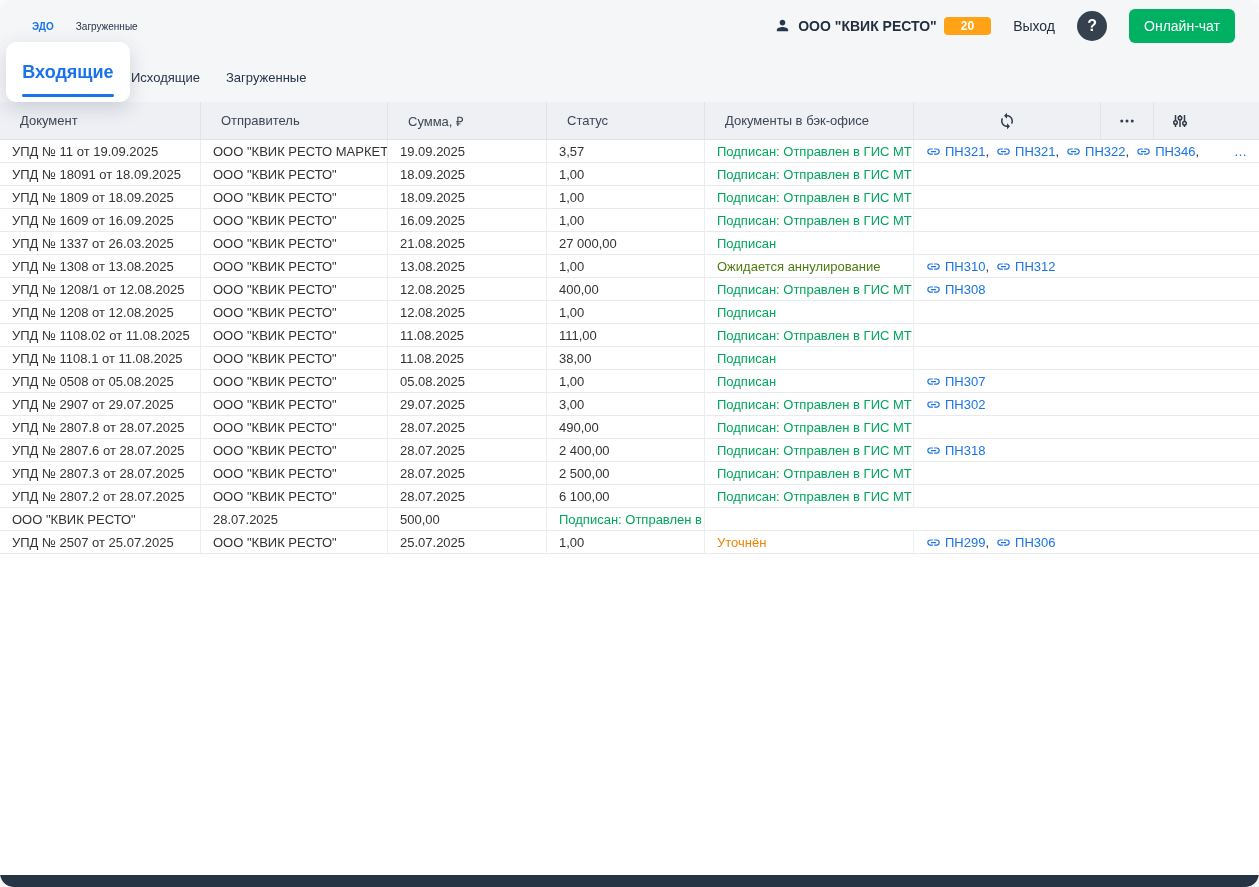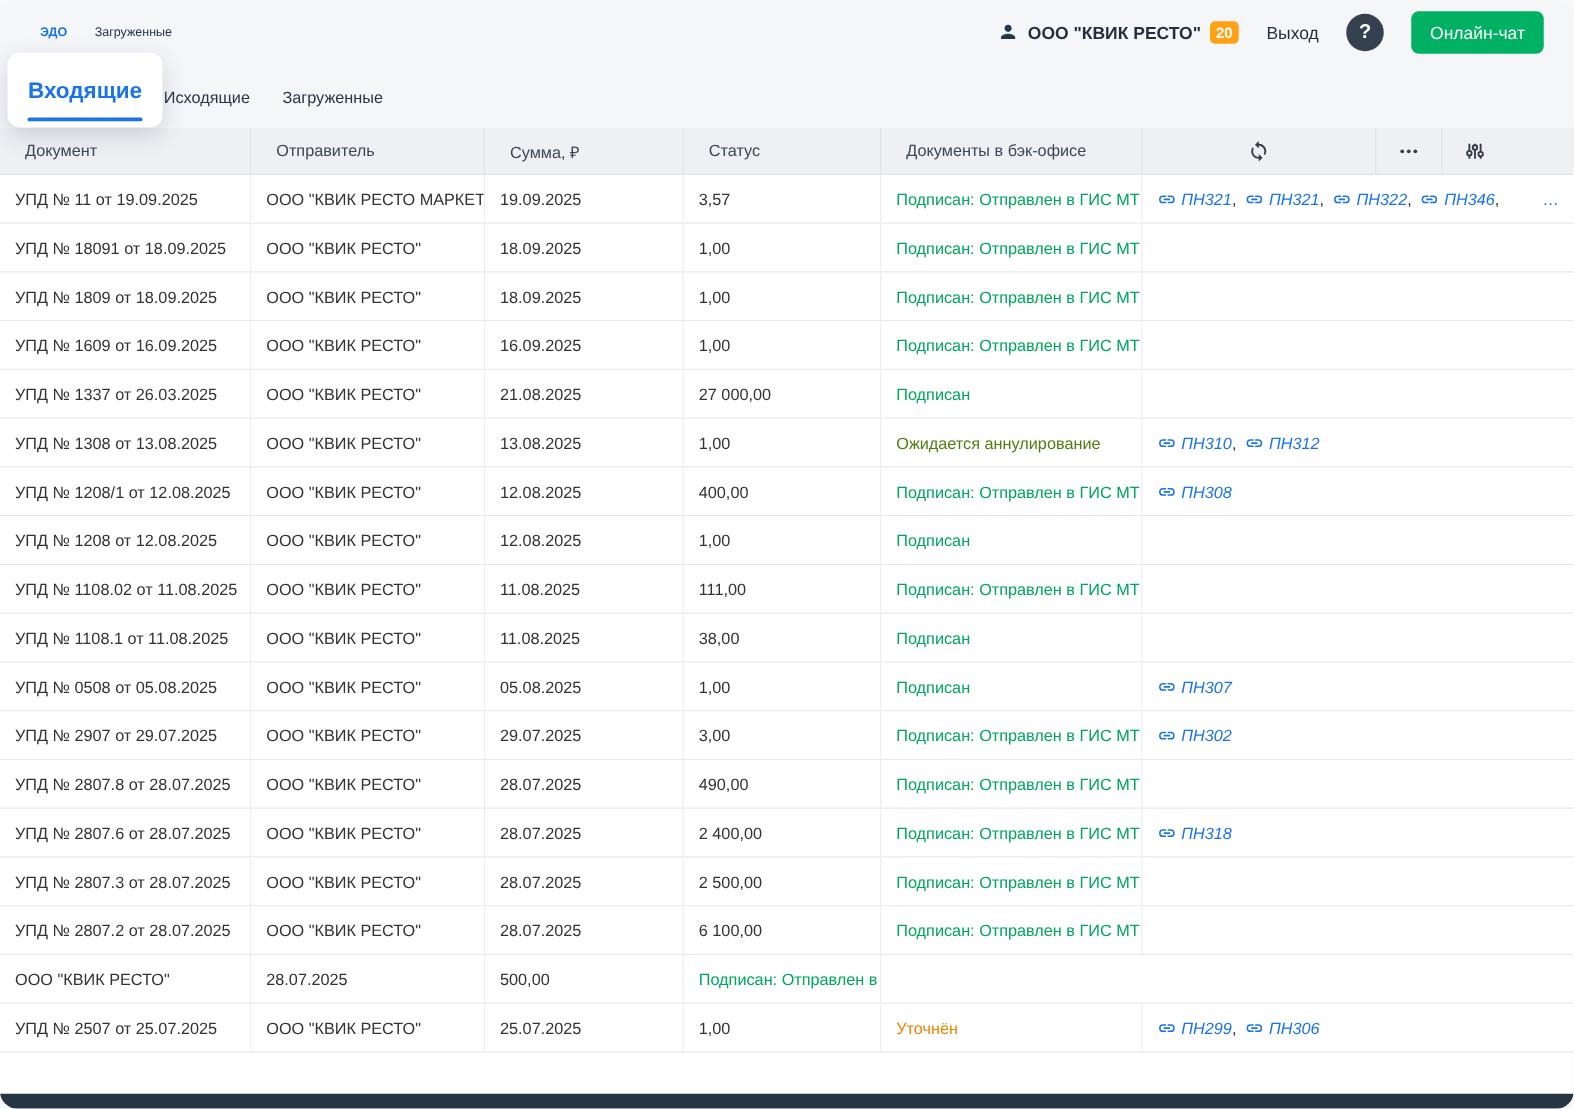--- a/index.html
+++ b/index.html
@@ -9,47 +9,47 @@
 
   
   .topbar { height:52px; background:#f5f6f8; display:flex; align-items:center; justify-content:space-between; padding:0 24px 0 32px; }
   .topnav { display:flex; align-items:center; gap:22px; }
   .navlink { font-size:10px; color:#27354a; cursor:pointer; text-decoration:none; }
   .navlink.active { color:#1a73e8; font-weight:700; }
   .top-right { display:flex; align-items:center; gap:22px; }
   .org { display:flex; align-items:center; gap:7px; cursor:pointer; }
   .org-name { font-size:14px; font-weight:700; color:#232f3e; }
   .person-ic { width:17px; height:17px; fill:#27354a; }
-  .badge { background:#ffa216; color:#fff; font-size:12px; font-weight:700; padding:2px 5px; border-radius:4px; line-height:1.2;text-align:center; }
+  .badge { background:#ffa216; color:#fff; font-size:12px; font-weight:700; padding:2px 17px; border-radius:4px; line-height:1.2;text-align:center; }
   .logout { font-size:14px; color:#232f3e; cursor:pointer; text-decoration:none; }
   .help { width:30px; height:30px; border-radius:50%; background:#36414f; color:#fff; display:flex; align-items:center; justify-content:center; font-size:16px; font-weight:700; cursor:pointer; }
   .chat-btn { background:#00b163; color:#fff; border:none; border-radius:6px; padding:9px 15px; font-size:14px; cursor:pointer; font-family:inherit; }
 
   
   .tabsrow { position:relative; height:50px; background:#f5f6f8; display:flex; align-items:center; padding-left:131px; gap:26px; }
   .tab { font-size:13px; color:#27354a; cursor:pointer; text-decoration:none; }
   .active-card { position:absolute; left:6px; top:-10px; width:124px; height:60px; background:#fff; border-radius:10px; box-shadow:0 6px 20px rgba(40,50,70,.18); display:flex; align-items:center; justify-content:center; z-index:5; cursor:pointer; }
   .active-card .tab-label { color:#1a73e8; font-weight:700; font-size:18px; }
   .active-card .underline { position:absolute; left:16px; right:16px; bottom:5px; height:3px; background:#1a73e8; border-radius:2px; }
 
   
   .thead { display:grid; grid-template-columns:200px 187px 159px 158px 209px 187px 53px 53px 53px; height:38px; background:#eef0f4; border-bottom:1px solid #dfe3e8; font-size:13px; color:#3c4654; }
   .th { padding:0 20px; border-left:1px solid #e0e3e8; height:100%; display:flex; align-items:center; white-space:nowrap; overflow:hidden; cursor:pointer; }
   .th:first-child { border-left:none; }
   .icon-btn { display:flex; align-items:center; justify-content:center; border-left:1px solid #e0e3e8; height:100%; cursor:pointer; }
   .icon-btn svg { width:18px; height:18px; fill:#333c4a; }
 
   .tbody { background:#fff; }
-  .tr { display:grid; grid-template-columns:200px 187px 159px 158px 209px 1fr; height:39px; border-bottom:1px solid #e8eaee; font-size:13px; color:#333; cursor:pointer; }
+  .tr { display:grid; grid-template-columns:200px 187px 159px 158px 209px 1fr; height:23px; border-bottom:1px solid #e8eaee; font-size:13px; color:#333; cursor:pointer; }
   .td { padding:0 12px; border-left:1px solid #eceef2; height:100%; display:flex; align-items:center; white-space:nowrap; overflow:hidden; }
   .td:first-child { border-left:none; }
   .st-green { color:#00a65d; }
   .st-red { color:#4d7c0f; }
   .st-orange { color:#f08300; }
-  .doclink { color:#1a73e8; display:inline-flex; align-items:center; gap:4px; text-decoration:none; cursor:pointer;font-style:italic; }
+  .doclink { color:#1a73e8; display:inline-flex; align-items:center; gap:4px; text-decoration:none; cursor:pointer; }
   .link-svg { width:15px; height:15px; fill:#1a73e8; flex:none; }
   .sep { color:#333; margin-right:7px; }
   .more-ellipsis { margin-left:auto; color:#1a73e8; padding-left:8px; }
 
   .bottombar { position:absolute; left:0; right:0; bottom:0; height:12px; background:#273444; border-radius:0 0 14px 14px; cursor:pointer; }
 </style>
 </head>
 <body>
 
 <div class="page">

